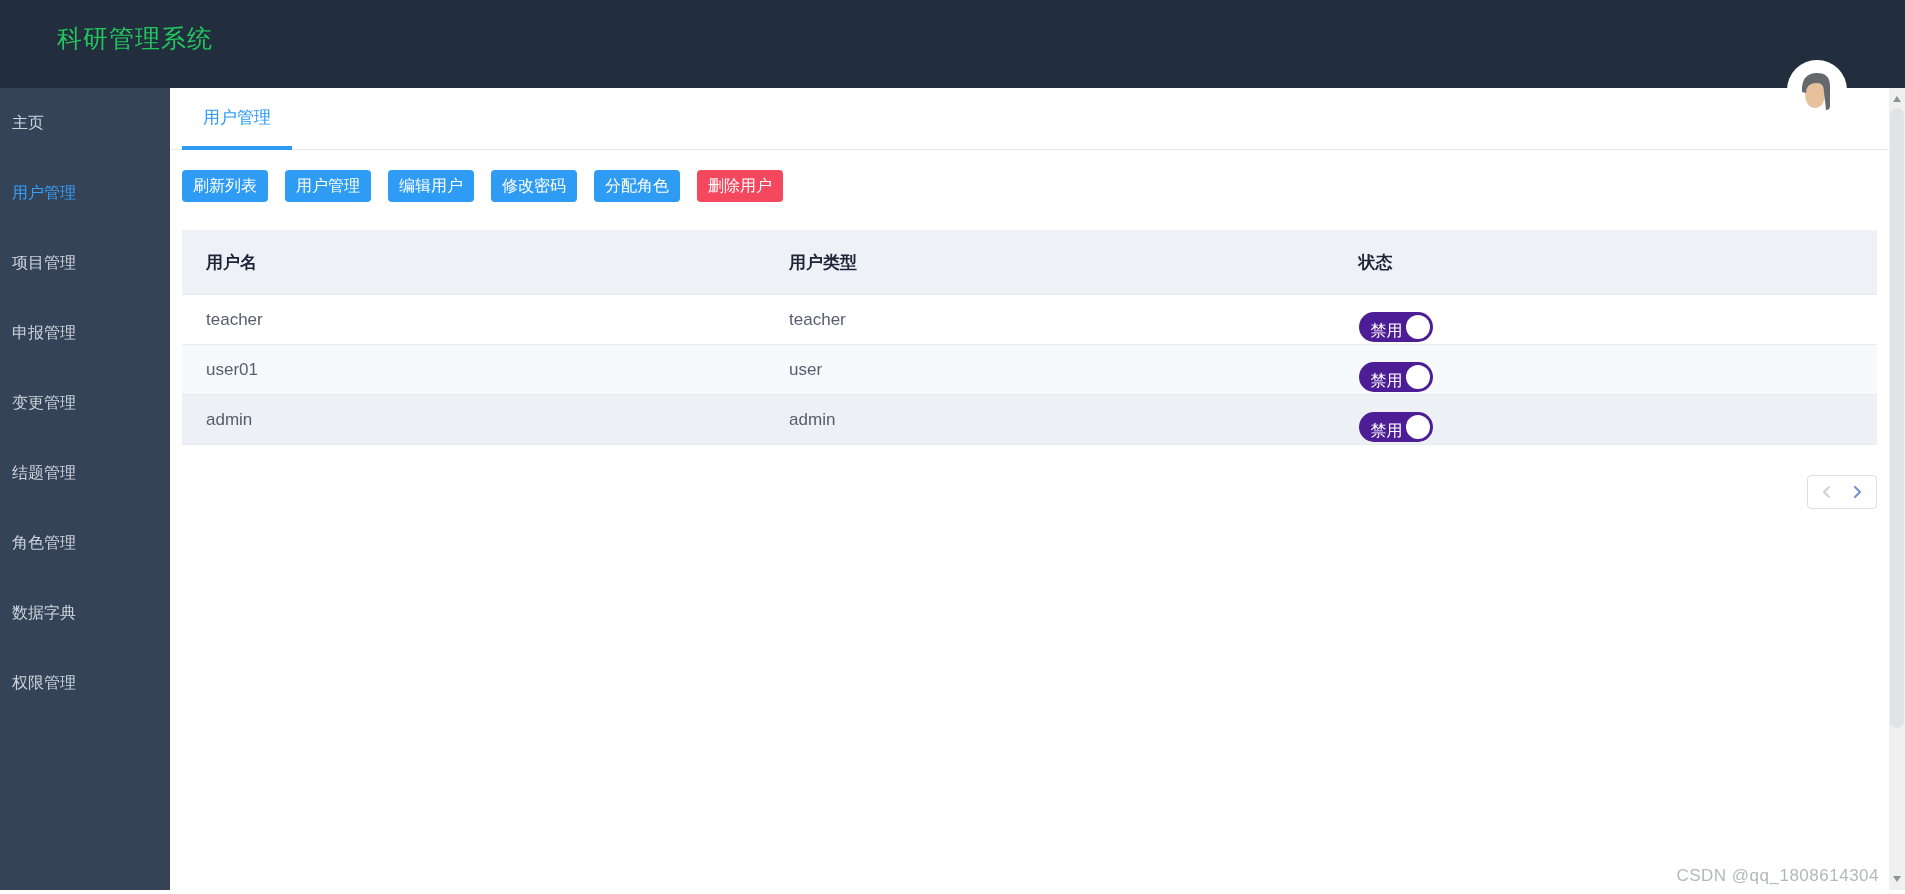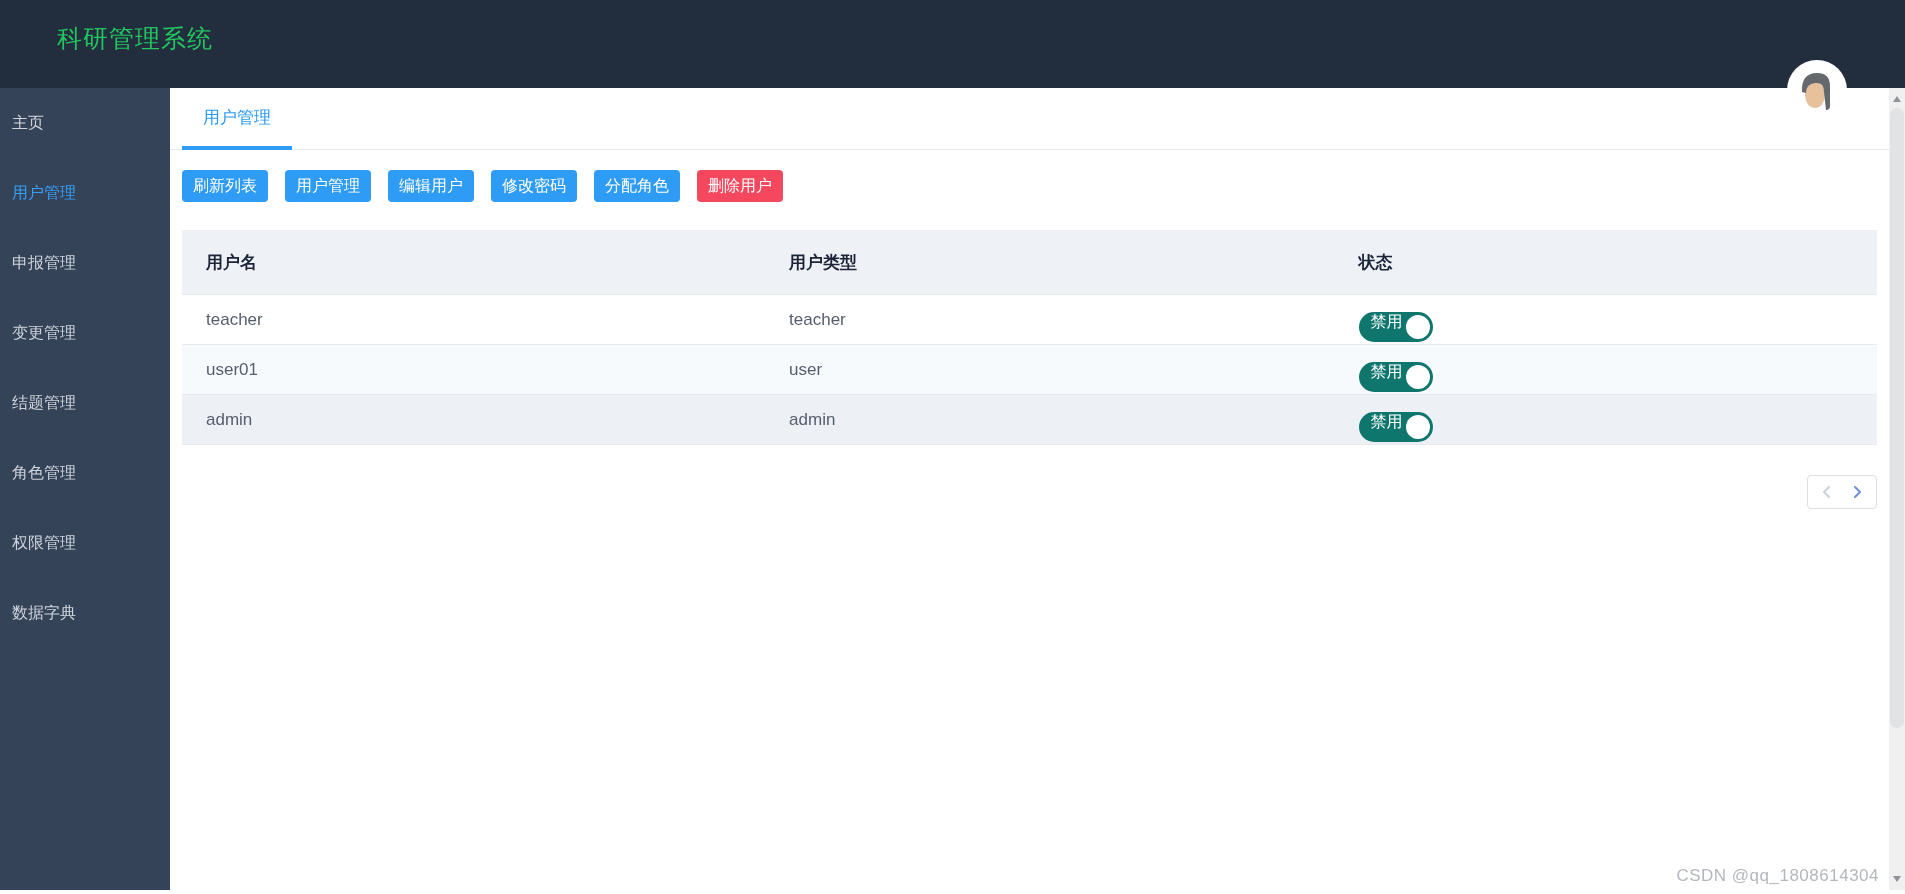--- a/index.html
+++ b/index.html
@@ -75,22 +75,22 @@
     height:63px; background:#eef1f6; color:#1c2438; font-weight:bold;
   }
   .t-body-row { height:50px; background:#ffffff; border-top:1px solid #e8eaec; color:#565d6e; }
   .t-body-row.stripe { background:#f7fafd; }
   .t-body-row.hover  { background:#edf0f4; }
   .cell { padding-left:24px; overflow:hidden; white-space:nowrap; }
   .c1 { width:34.4%; } .c2 { width:33.6%; } .c3 { width:32%; }
 
   
   .toggle {
-    position:relative; display:inline-flex; align-items:flex-start;
-    width:74px; height:30px; border-radius:15px; background:#0f766e;
+    position:relative; display:inline-flex; align-items:flex-end;
+    width:74px; height:30px; border-radius:15px; background:#4c1d95;
     color:#ffffff; font-size:16px; padding-left:12px; cursor:pointer;margin-top:15px;
   }
   .knob {
     position:absolute; right:3px; top:3px; width:24px; height:24px;
     border-radius:50%; background:#ffffff;
   }
 
   
   .pager-wrap { margin:30px 12px 0 12px; display:flex; justify-content:flex-end; }
   .pager {
@@ -132,26 +132,27 @@
   <svg width="56" height="56" viewBox="0 0 56 56">
     <circle cx="28" cy="28" r="28" fill="#ffffff"></circle>
     <ellipse cx="26" cy="33" rx="10" ry="13" fill="#e6c19c"></ellipse>
     <path d="M13 30 Q12 11 28 11 Q41 11 41 24 L41 44 Q41 48 37 48 L35 30 Q35 20 26 21 Q17 22 17 31 Z" fill="#65696d"></path>
   </svg>
 </div>
 
 <div class="sidebar">
   <div class="side-item">主页</div>
   <div class="side-item active">用户管理</div>
+  <div class="side-item">项目管理</div>
   <div class="side-item">申报管理</div>
   <div class="side-item">变更管理</div>
   <div class="side-item">结题管理</div>
   <div class="side-item">角色管理</div>
+  <div class="side-item">数据字典</div>
   <div class="side-item">权限管理</div>
-  <div class="side-item">数据字典</div>
 </div>
 
 <div class="content">
 
   <div class="tabbar">
     <div class="tab">用户管理</div>
   </div>
 
   <div class="toolbar">
     <button class="btn primary">刷新列表</button>

